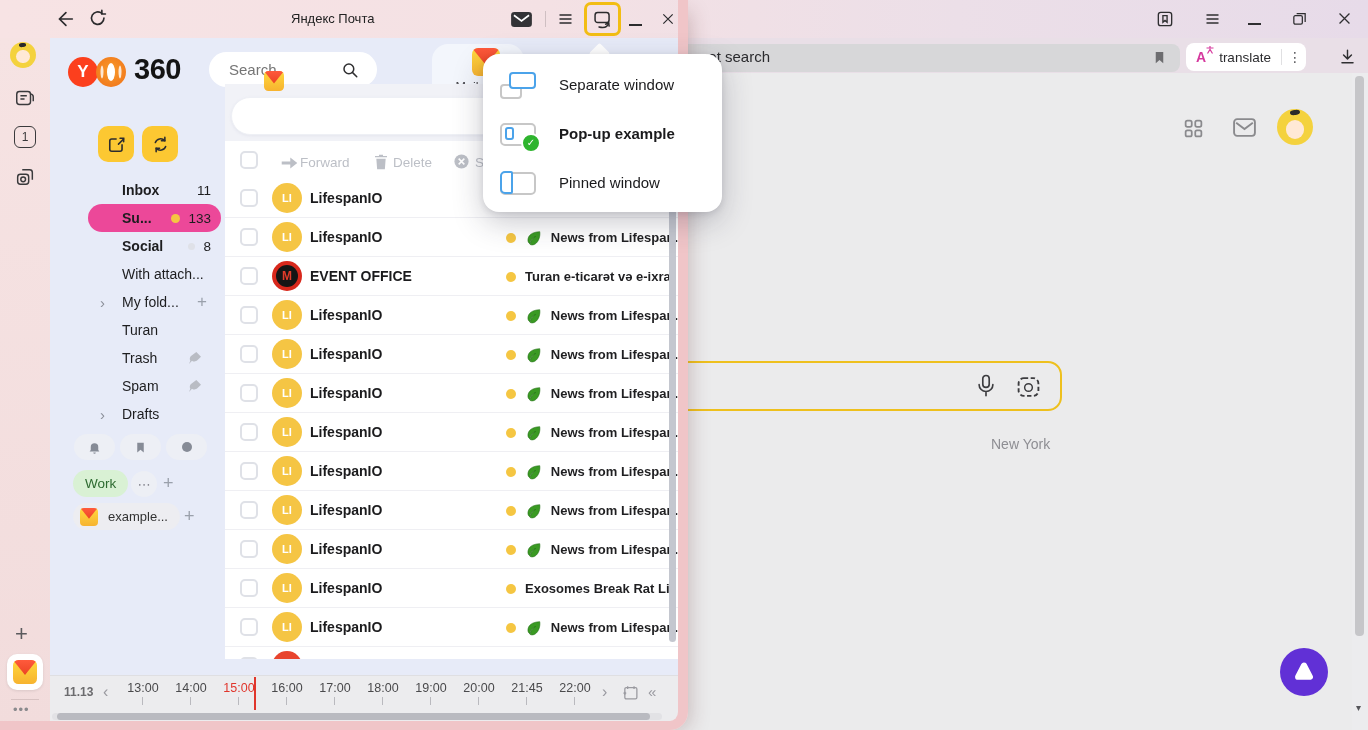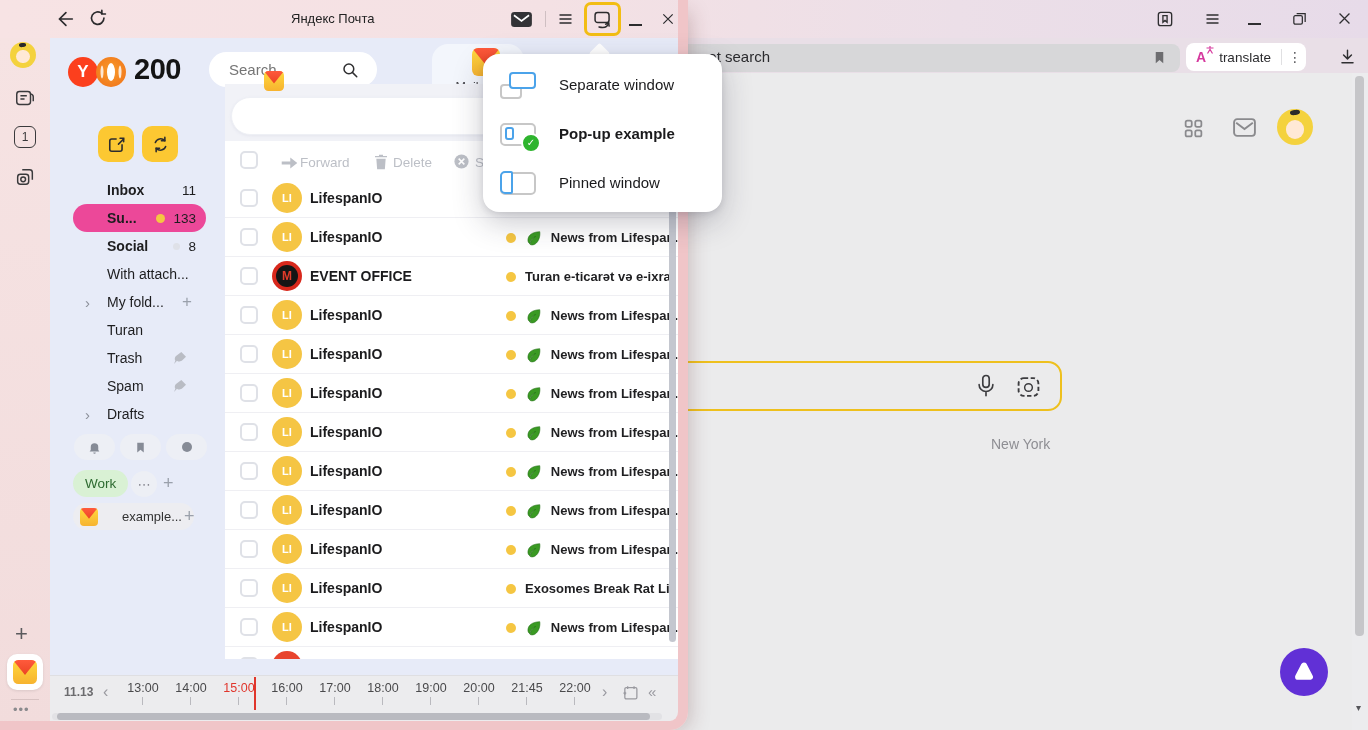--- a/index.html
+++ b/index.html
@@ -40,21 +40,21 @@
   .av-event .av-txt{color:#e23b2a;font-size:12px;}
   .av-ya{background:#e8442e;}
   .av-ya .av-txt{font-size:14px;}
   .sender{position:absolute;left:85px;top:0;line-height:39px;font-weight:bold;font-size:14px;color:#1b1b1d;}
   .right-group{position:absolute;left:281px;top:0;height:39px;display:flex;align-items:center;gap:9px;width:172px;overflow:hidden;}
   .unread-dot{flex:0 0 10px;width:10px;height:10px;border-radius:50%;background:var(--unread-dot,#f5c642);}
   .subject{font-weight:bold;font-size:13px;color:#1f1f21;white-space:nowrap;}
   .list-scroll{left:444px;top:8px;width:7px;height:550px;background:#c4c7cf;border-radius:4px;}
 
   
-  .f-row{position:absolute;left:73px;width:133px;height:28px;display:flex;align-items:center;
+  .f-row{position:absolute;left:88px;width:133px;height:28px;display:flex;align-items:center;
     padding-left:34px;box-sizing:border-box;font-size:14px;color:#1d1d1f;}
   .f-row.selected{background:#ec4899;border-radius:14px;}
   .f-bold{font-weight:bold;}
   .f-spacer{flex:1;}
   .f-count{padding-right:10px;font-size:13.5px;color:#1d1d1f;}
   .f-dot{width:9px;height:9px;border-radius:50%;margin-right:8px;}
   .f-chevron{position:absolute;left:12px;color:#8b8f99;font-size:15px;}
   .pill{position:absolute;border-radius:13px;background:#edeff5;display:flex;align-items:center;justify-content:center;}
   .ymail{position:relative;border-radius:22%;background:linear-gradient(180deg,#ffd93e,#f7b32f);overflow:hidden;}
   .ymail::before{content:"";position:absolute;left:0;top:0;width:100%;height:100%;
@@ -272,21 +272,21 @@
   <div class="abs" style="left:7px;top:654px;width:36px;height:36px;background:#fff;border-radius:10px;display:flex;align-items:center;justify-content:center;z-index:4;box-shadow:0 1px 3px rgba(0,0,0,.1);">
     <span class="ymail" style="width:24px;height:24px;"></span>
   </div>
   <div class="abs" style="left:11px;top:699px;width:28px;height:1px;background:#d8c2c2;z-index:4;"></div>
   <div class="abs" style="left:13px;top:702px;font-size:13px;letter-spacing:1px;color:#8a8a8d;z-index:4;">•••</div>
 
   <div class="abs" style="left:68px;top:57px;width:30px;height:30px;border-radius:50%;background:var(--yandex-red,#fc3f1d);display:flex;align-items:center;justify-content:center;color:#fff;font-weight:bold;font-size:17px;z-index:3;">Y</div>
   <div class="abs" style="left:96px;top:57px;width:30px;height:30px;border-radius:50%;background:radial-gradient(circle at 50% 45%,#f89b2b,#f07018);z-index:3;">
     <span style="position:absolute;left:11px;top:6px;width:8px;height:18px;background:#fff;border-radius:50%;box-shadow:-9px 0 0 -2.5px #ffffffcc,9px 0 0 -2.5px #ffffffcc;"></span>
   </div>
-  <div class="abs" style="left:134px;top:53px;font-size:29px;font-weight:800;color:#141414;letter-spacing:-0.5px;z-index:3;">200</div>
+  <div class="abs" style="left:134px;top:53px;font-size:29px;font-weight:800;color:#141414;letter-spacing:-0.5px;z-index:3;">360</div>
 
   <div class="abs" style="left:209px;top:52px;width:168px;height:35px;background:#fff;border-radius:18px;z-index:3;display:flex;align-items:center;">
     <input style="border: none; outline: none; background: transparent; margin-left: 18px; width: 110px; font-size: 15px; color: rgb(51, 51, 51); font-family: inherit;" placeholder="Search">
     <svg width="18" height="18" viewBox="0 0 24 24" fill="none" stroke="#2f2f31" stroke-width="2" stroke-linecap="round">
         <circle cx="10.5" cy="10.5" r="6.5"></circle>
         <path d="M15.5 15.5L21 21"></path>
       </svg>
   </div>
 
   <div class="abs" style="left:432px;top:44px;width:92px;height:56px;background:#f3f6fc;border-radius:16px 16px 0 0;z-index:3;">
@@ -374,21 +374,21 @@
   <div class="abs pill" style="left:166px;top:434px;width:41px;height:26px;z-index:3;">
     <span style="width:10px;height:10px;border-radius:50%;background:#868b96;"></span>
   </div>
 
   <div class="abs" style="left:73px;top:470px;height:27px;padding:0 12px;background:var(--work-tag-bg,#d9f1d4);border-radius:14px;display:flex;align-items:center;font-size:13.5px;color:#2d6a30;z-index:3;">Work</div>
   <div class="abs pill" style="left:131px;top:471px;width:26px;height:26px;border-radius:50%;z-index:3;">
     <span style="color:#8a8a93;font-size:13px;">⋯</span>
   </div>
   <div class="abs glyph" style="left:163px;top:473px;font-size:18px;z-index:3;">+</div>
 
-  <div class="abs" style="left:73px;top:503px;height:27px;padding:0 12px 0 7px;background:#ededf1;border-radius:14px;display:flex;align-items:center;gap:24px;z-index:3;">
+  <div class="abs" style="left:73px;top:503px;height:27px;padding:0 12px 0 7px;background:#ededf1;border-radius:14px;display:flex;align-items:center;gap:10px;z-index:3;">
     <span class="ymail" style="width:18px;height:18px;"></span>
     <span style="font-size:13px;color:#333;">example...</span>
   </div>
   <div class="abs glyph" style="left:184px;top:506px;font-size:18px;z-index:3;">+</div>
 
   <div class="abs mail-content">
     <div class="abs mc-topzone"></div>
     <div class="abs filter-bar"></div>
 
     <div class="abs checkbox" style="left:15px;top:67px;"></div>

